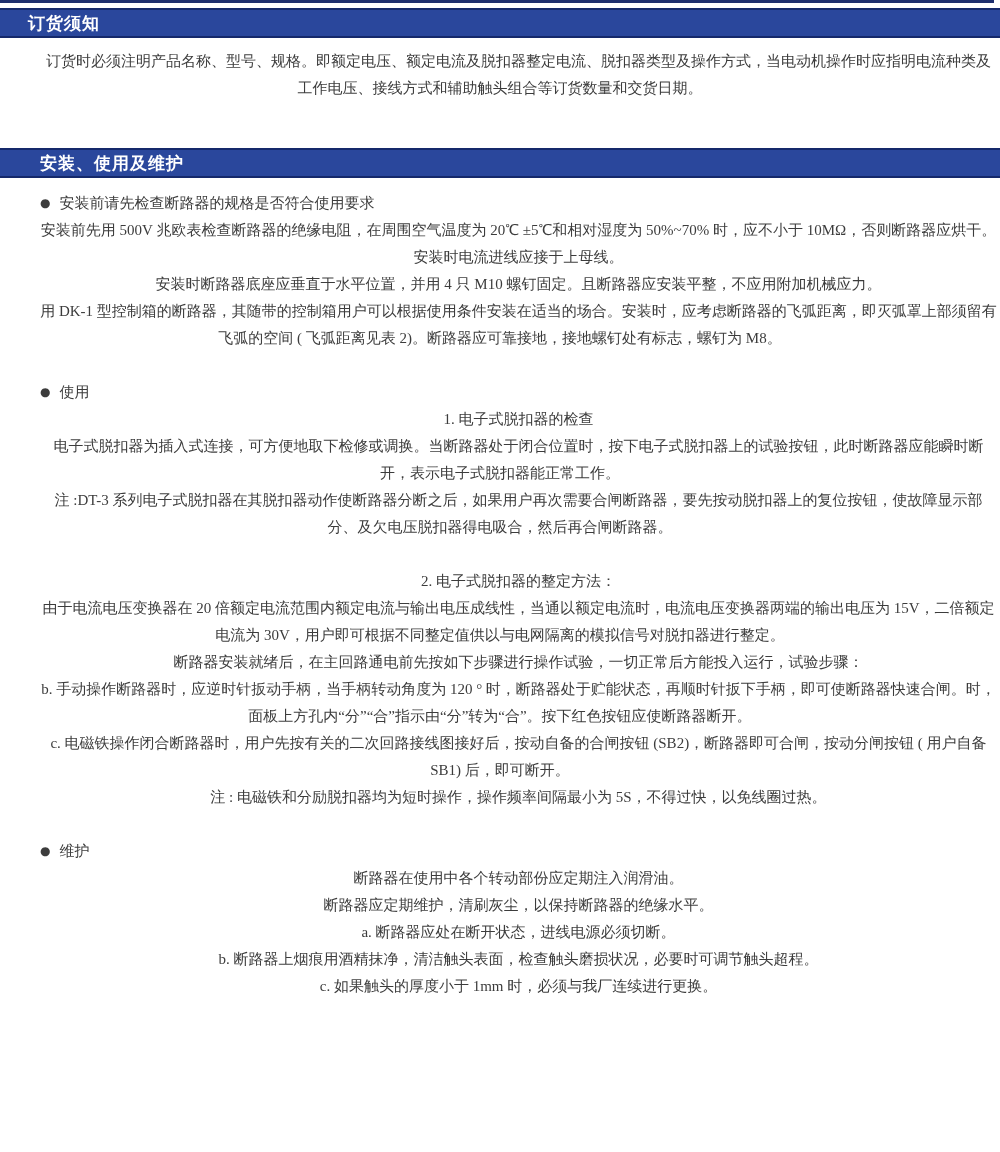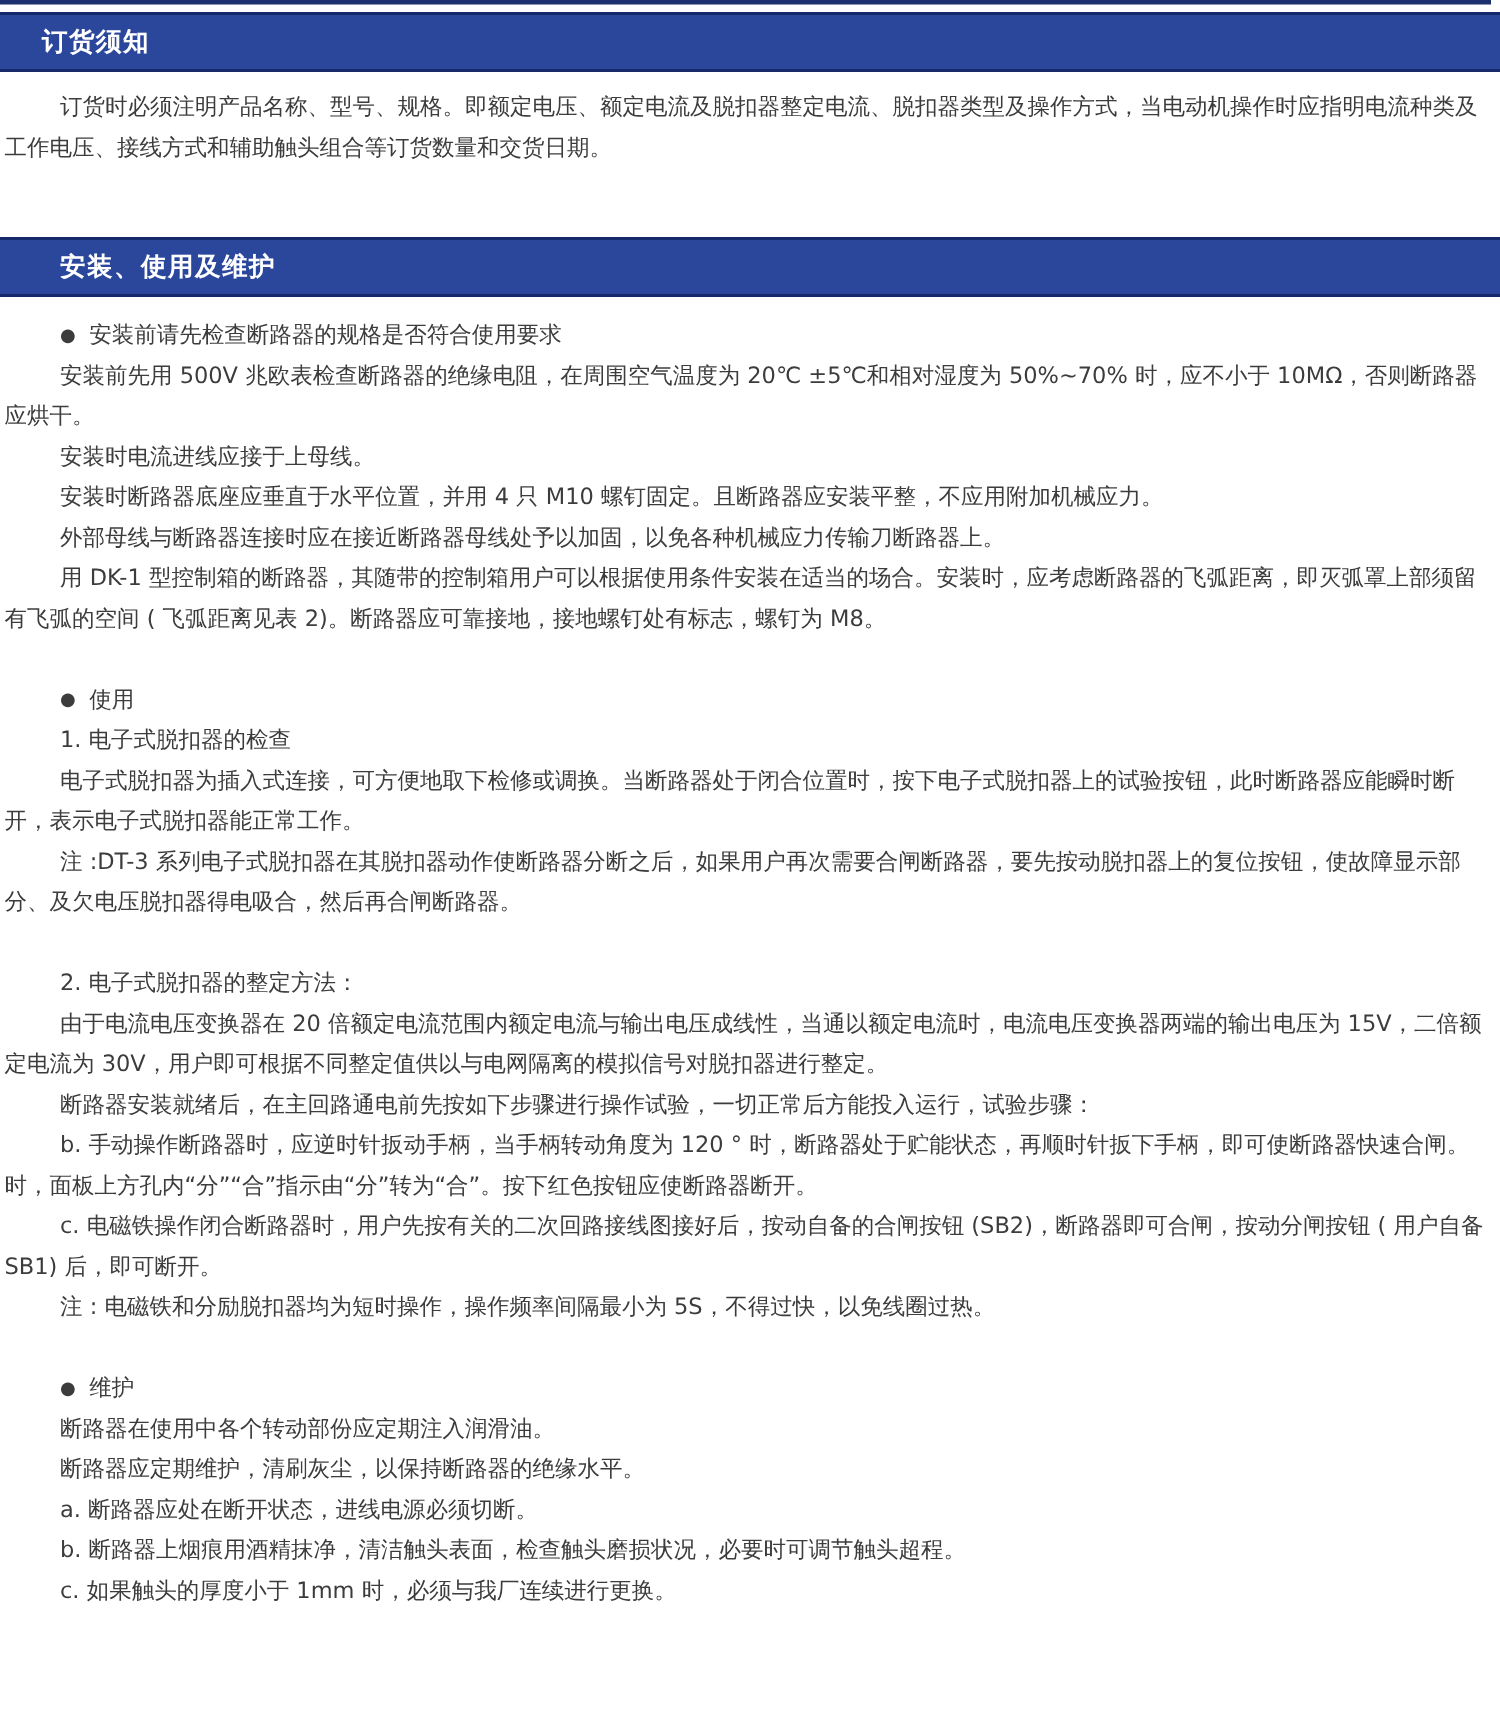--- a/index.html
+++ b/index.html
@@ -12,21 +12,21 @@
     color: #3c3c3c;
     font-size: 15px;
     overflow: hidden;
   }
   .top-rule {
     height: 3px;
     width: 994px;
     background: #1e2f6e;
   }
   .section-bar {
-    height: 40px;
+    height: 30px;
     background: #2a479c;
     border-top: 2px solid #15296b;
     border-bottom: 2px solid #15296b;
     display: flex;
     align-items: center;
     padding-left: 28px;
   }
   .section-bar.first { margin-top: 5px; }
   .section-bar.second { margin-top: 46px; padding-left: 40px; }
   .section-title {
@@ -35,21 +35,22 @@
     font-weight: bold;
     letter-spacing: 1px;
     line-height: 1;
   }
   .content { padding: 0 3px; }
   .content.intro { margin-top: 10px; }
   .content.main { margin-top: 12px; }
   .para {
     line-height: 27px;
     text-indent: 37px;
-    text-align: left;
+    text-align: center;
+    font-family: Liberation Serif, serif;
   }
   .bullet-line {
     line-height: 27px;
     padding-left: 37px;
     display: flex;
     align-items: center;
   }
   .bullet {
     font-size: 12px;
     margin-right: 9px;
@@ -78,21 +79,20 @@
 <div class="content main">
 
   <div class="bullet-line">
     <span class="bullet">●</span>
     <span>安装前请先检查断路器的规格是否符合使用要求</span>
   </div>
 
   <p class="para">安装前先用 500V 兆欧表检查断路器的绝缘电阻，在周围空气温度为 20℃ ±5℃和相对湿度为 50%~70% 时，应不小于 10MΩ，否则断路器应烘干。</p>
   <p class="para">安装时电流进线应接于上母线。</p>
   <p class="para">安装时断路器底座应垂直于水平位置，并用 4 只 M10 螺钉固定。且断路器应安装平整，不应用附加机械应力。</p>
-  <p class="para">外部母线与断路器连接时应在接近断路器母线处予以加固，以免各种机械应力传输刀断路器上。</p>
   <p class="para">用 DK-1 型控制箱的断路器，其随带的控制箱用户可以根据使用条件安装在适当的场合。安装时，应考虑断路器的飞弧距离，即灭弧罩上部须留有飞弧的空间 ( 飞弧距离见表 2)。断路器应可靠接地，接地螺钉处有标志，螺钉为 M8。</p>
 
   <div class="vgap"></div>
 
   <div class="bullet-line">
     <span class="bullet">●</span>
     <span>使用</span>
   </div>
 
   <p class="para">1. 电子式脱扣器的检查</p>

